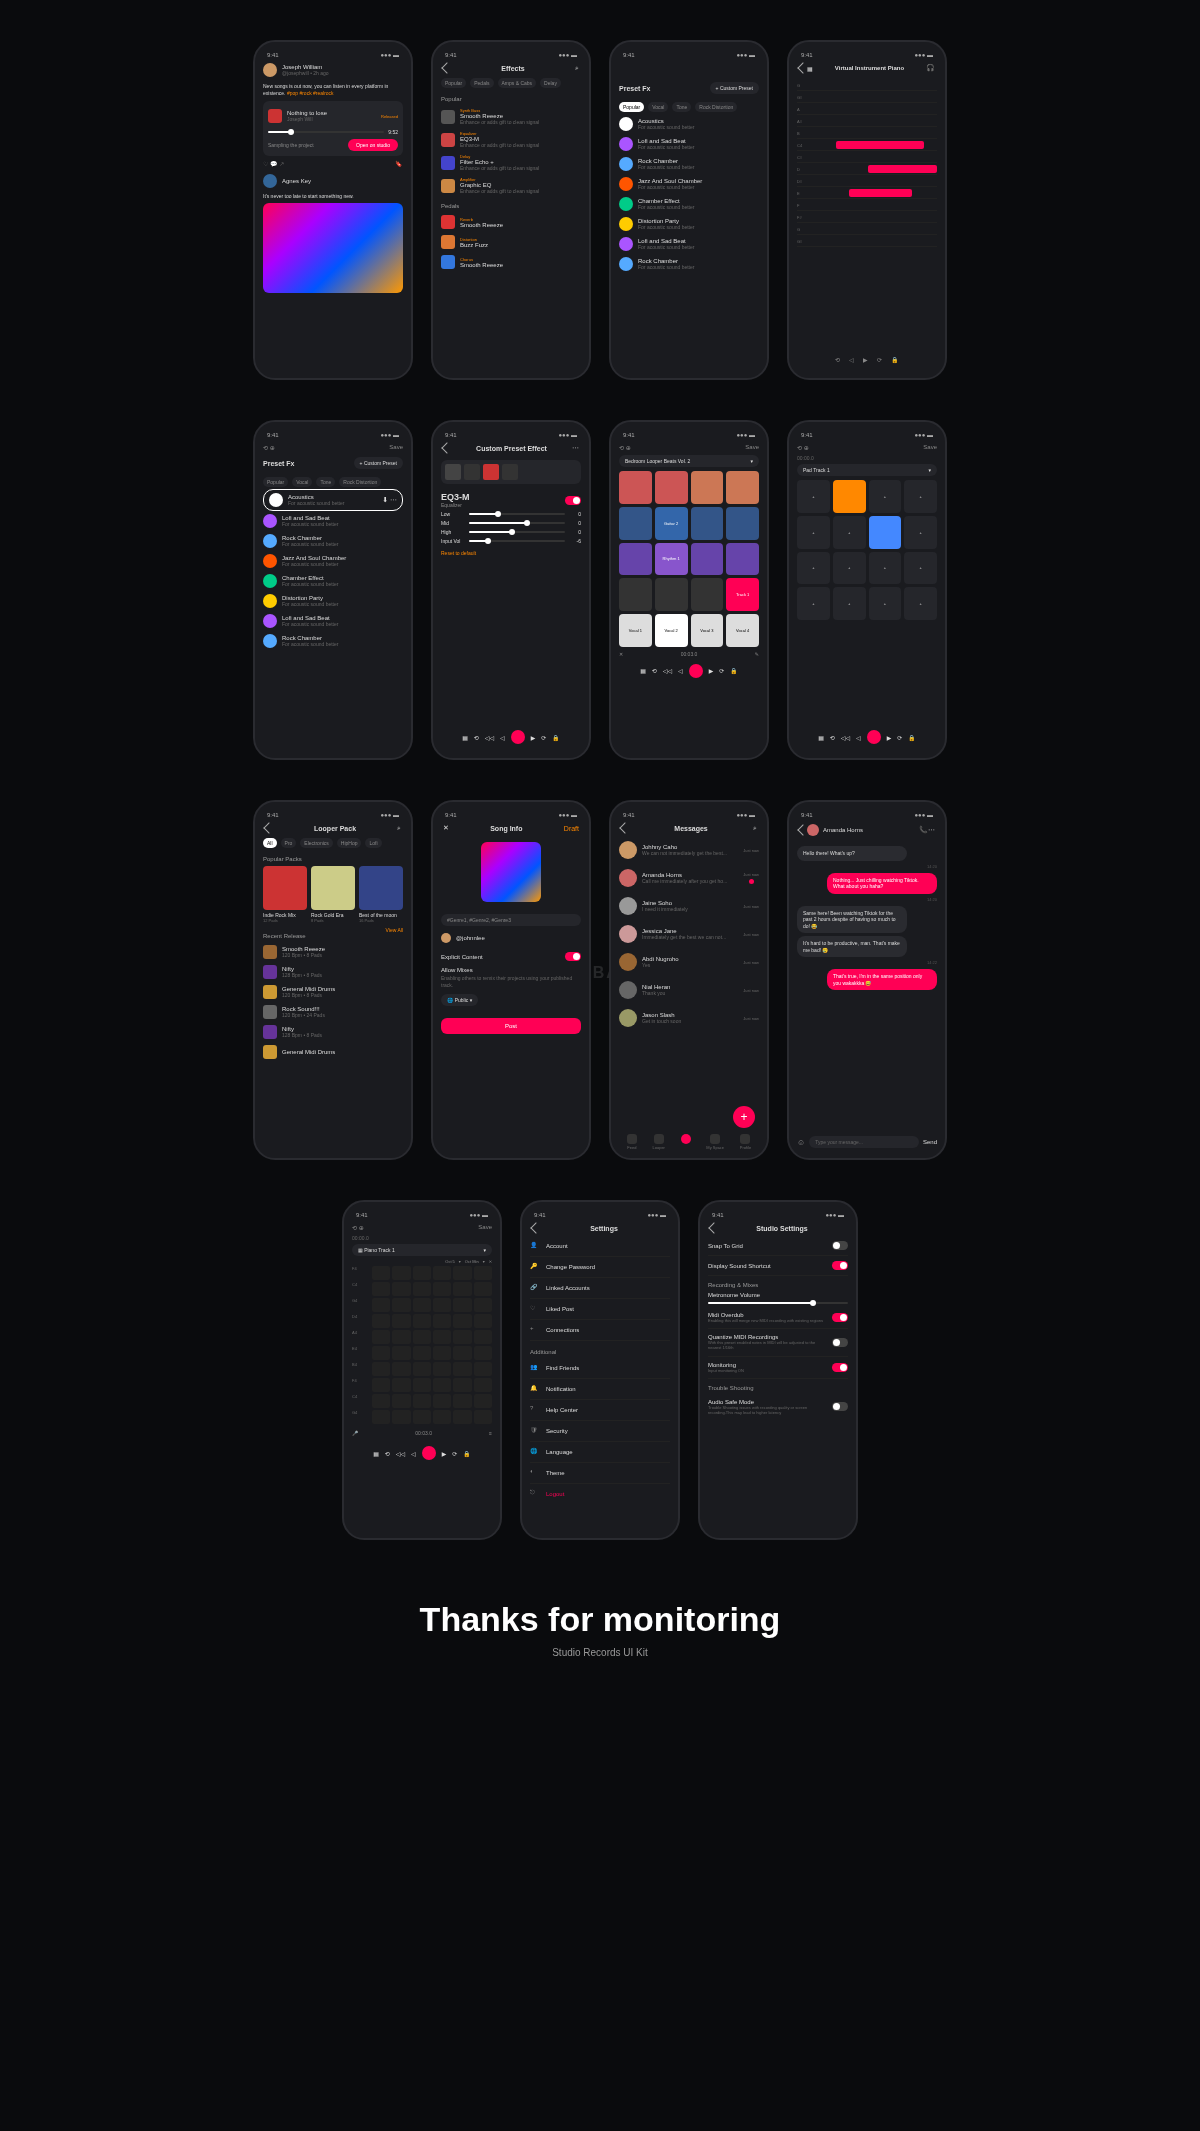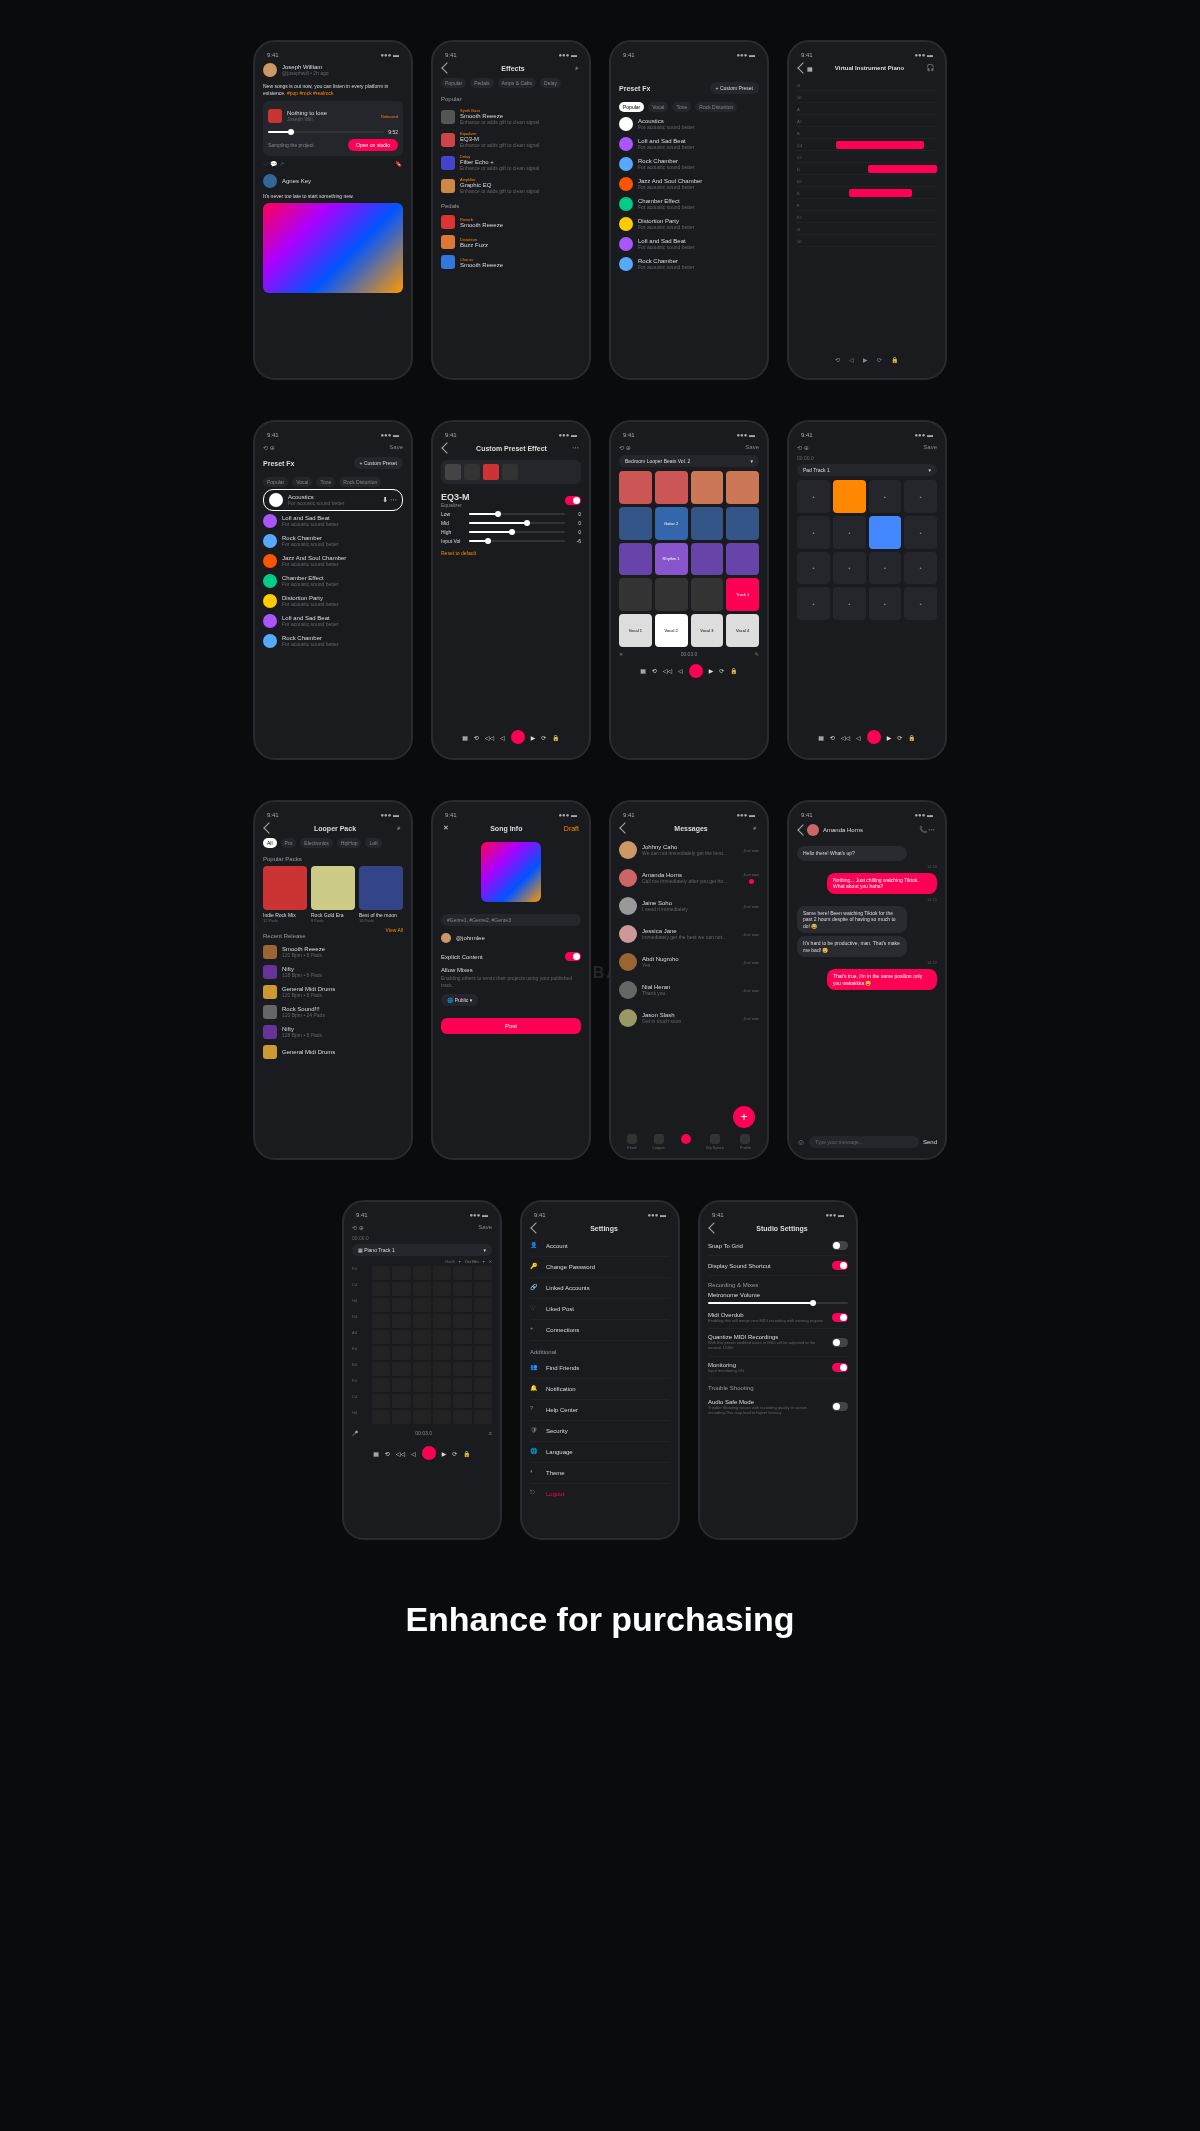--- a/index.html
+++ b/index.html
@@ -1068,14 +1068,15 @@
           <div>Audio Safe Mode</div>
           <div style="font-size:4px;color:#666;line-height:1.3">Trouble Shooting issues with recording quality or screen recording.This may lead to higher latency</div>
         </div>
         <div class="toggle off"></div>
       </div>
 </div>
 
 </div>
 
 <div class="footer">
-  <h1>Enhance for purchasing</h1>
+  <h1>Thanks for monitoring</h1>
+  <p>Studio Records UI Kit</p>
 </div>
 
 </body></html>

